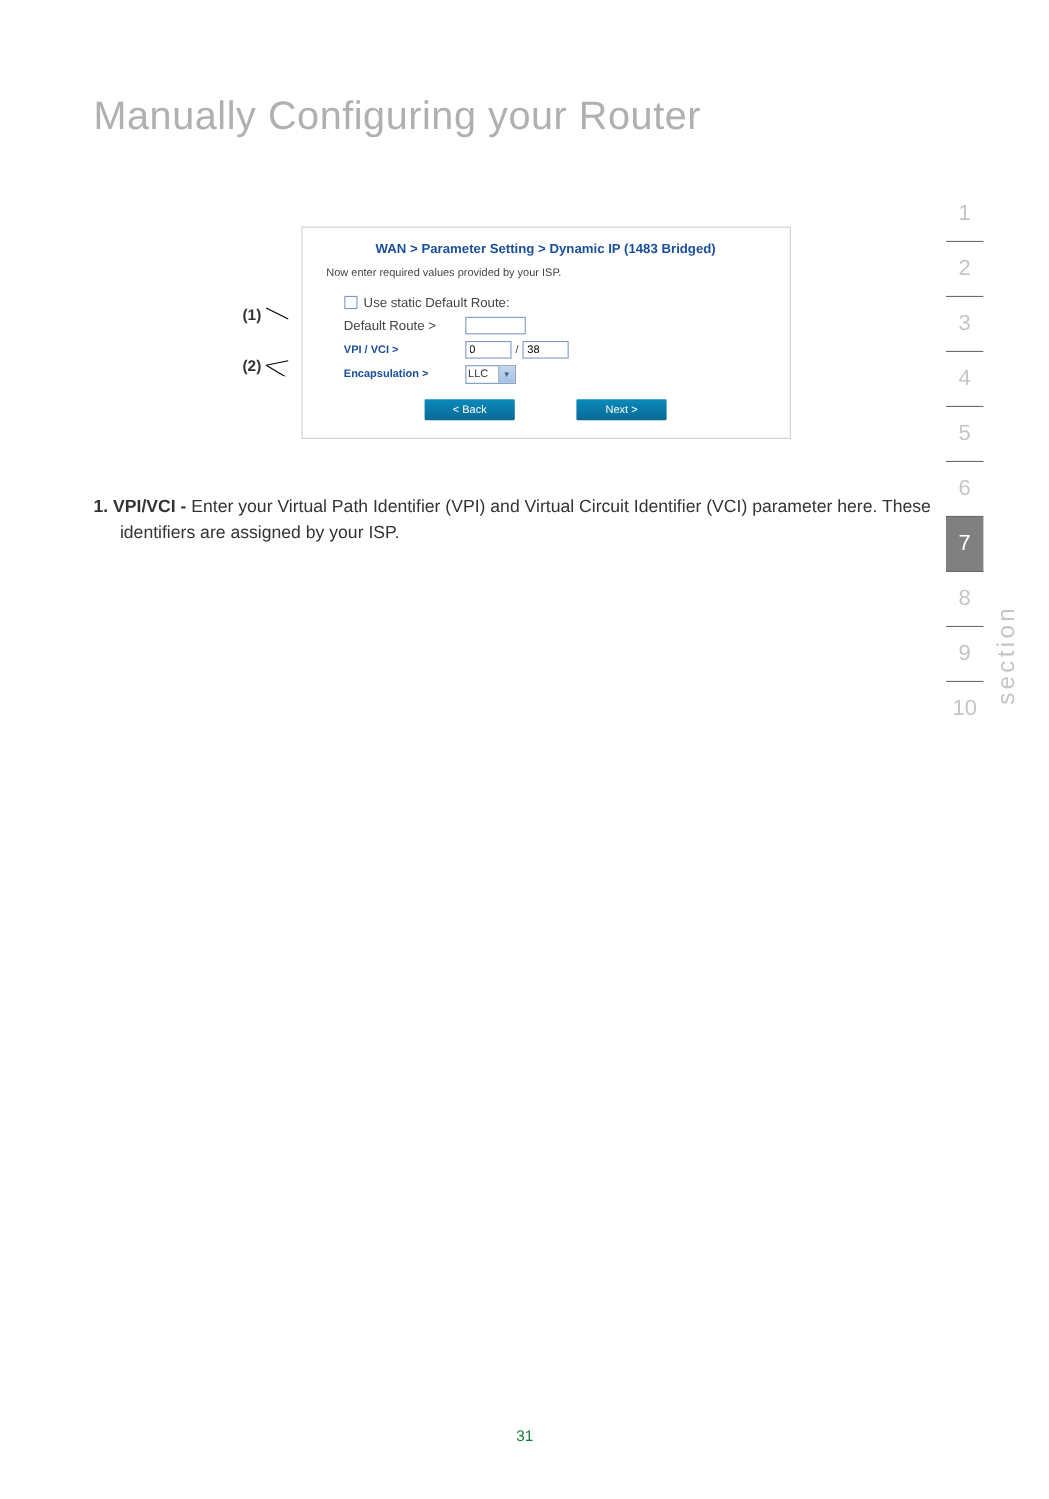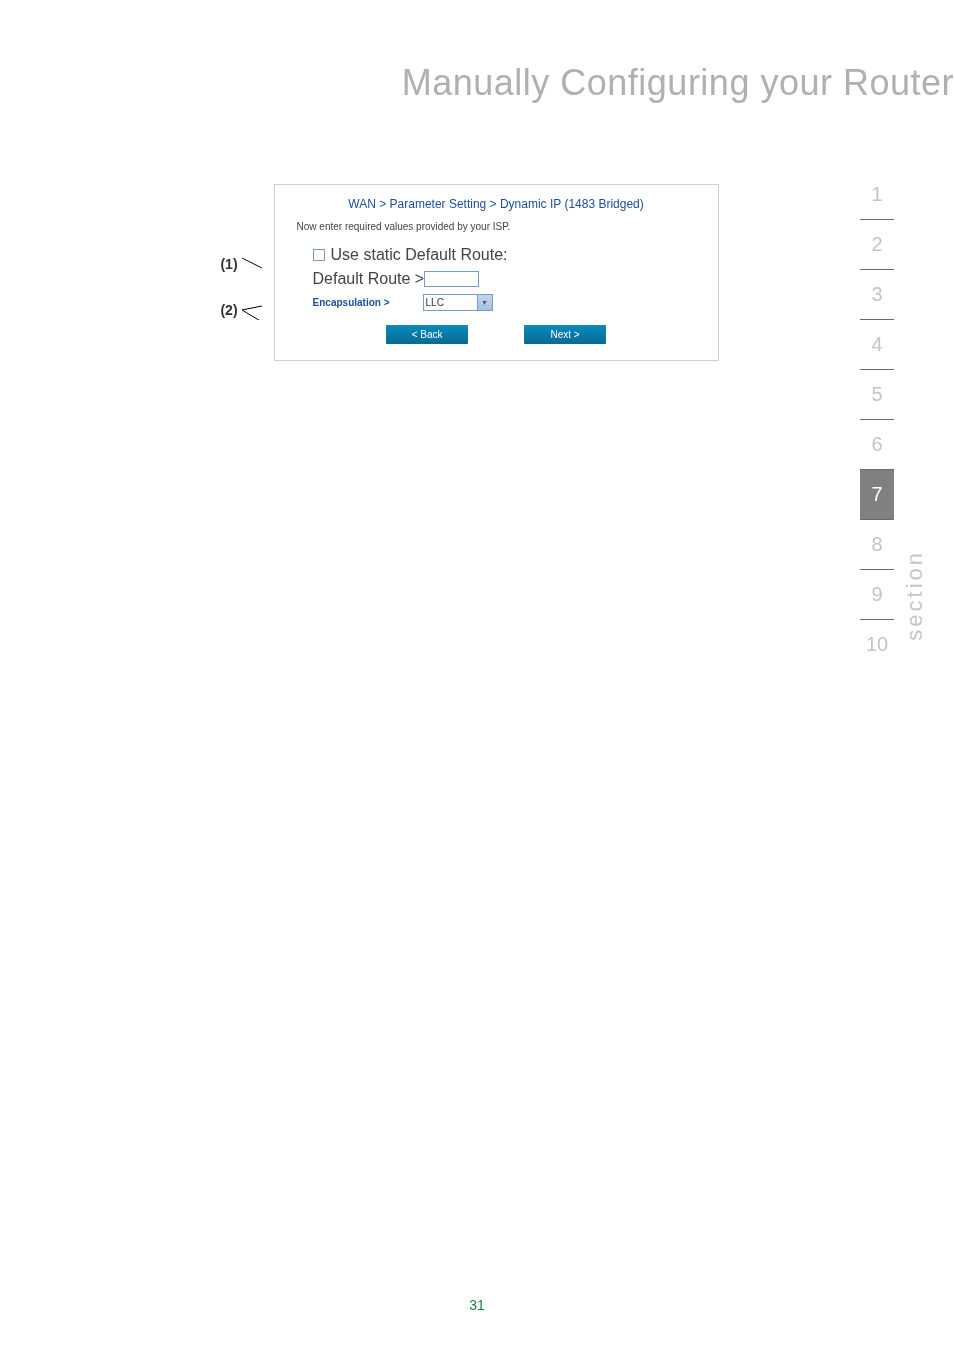--- a/index.html
+++ b/index.html
@@ -10,23 +10,22 @@
       height: 1363px;
       background: #ffffff;
       position: relative;
       color: #333;
     }
     
     .page-title {
       font-size: 36px;
       font-weight: 300;
       color: #b0b0b0;
-      padding: 62px 0 0 85px;
+      padding: 84px 0 0 85px;
       letter-spacing: 0.5px;
-      text-align: right;
     }
     
     .content-area {
       padding: 60px 100px 0 85px;
     }
     
     .section-heading {
       font-size: 17px;
       font-weight: bold;
       color: #222;
@@ -75,40 +74,40 @@
     .screenshot-box {
       border: 1px solid #cfcfcf;
       width: 445px;
       padding: 12px 14px 16px 14px;
       background: #ffffff;
     }
     
     .screenshot-title {
       color: #1a4f9a;
       font-size: 12px;
-      font-weight: normal;
+      font-weight: bold;
       text-align: center;
       margin-bottom: 10px;
     }
     
     .screenshot-subtitle {
       font-size: 10px;
       color: #444;
       margin: 0 0 14px 8px;
     }
     
     .form-row {
       display: flex;
       align-items: center;
       margin-bottom: 6px;
       padding-left: 24px;
     }
     
     .form-label {
-      font-size: 16px;
+      font-size: 12px;
       color: #444;
       min-width: 110px;
     }
     
     .form-label-blue {
       font-size: 10px;
       color: #1a4f9a;
       font-weight: bold;
       min-width: 110px;
     }
@@ -132,21 +131,21 @@
     .input-small { width: 55px; }
     .input-tiny { width: 42px; }
     
     .slash { font-size: 10px; margin: 0 4px; color: #444; }
     
     .select-box {
       border: 1px solid #7a9bc3;
       font-size: 10px;
       padding: 0 2px;
       height: 17px;
-      width: 70px;
+      width: 46px;
       background: #fff;
       display: flex;
       align-items: center;
       justify-content: space-between;
     }
     
     .select-arrow {
       width: 15px;
       height: 15px;
       background: linear-gradient(#c2d5ec, #a6c1e2);
@@ -277,39 +276,48 @@
         <div class="form-row">
           <div class="checkbox"></div>
           <span class="form-label">Use static Default Route:</span>
         </div>
 
         <div class="form-row">
           <span class="form-label">Default Route &gt;</span>
           <input class="text-input input-small" type="text" style="">
         </div>
 
+        <div class="form-row">
+          <span class="form-label-blue">VPI / VCI &gt;</span>
+          <input class="text-input input-tiny" type="text" value="0" style="">
+          <span class="slash">/</span>
+          <input class="text-input input-tiny" type="text" value="38" style="">
+        </div>
 
         <div class="form-row">
           <span class="form-label-blue">Encapsulation &gt;</span>
           <div class="select-box">
             <span>LLC</span>
             <span class="select-arrow">▾</span>
           </div>
         </div>
 
         <div class="button-row">
           <button class="dlg-button">&lt; Back</button>
           <button class="dlg-button">Next &gt;</button>
         </div>
       </div>
 
     </div>
   </div>
 
   <div class="numbered-list">
+    <p class="list-item">
+      <span class="num-label">1. VPI/VCI - </span><span>Enter your Virtual Path Identifier (VPI) and Virtual Circuit Identifier (VCI) parameter here. These identifiers are assigned by your ISP.</span>
+    </p>
   </div>
 
 </div>
 
 <div class="section-nav">
   <div class="nav-num">1</div>
   <div class="nav-num">2</div>
   <div class="nav-num">3</div>
   <div class="nav-num">4</div>
   <div class="nav-num">5</div>

